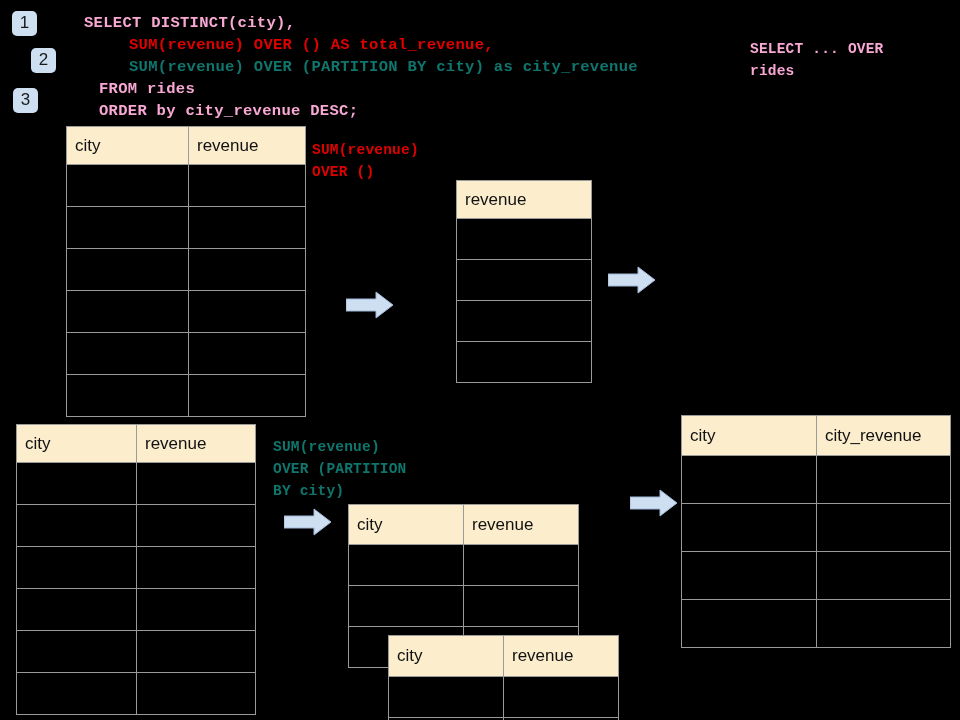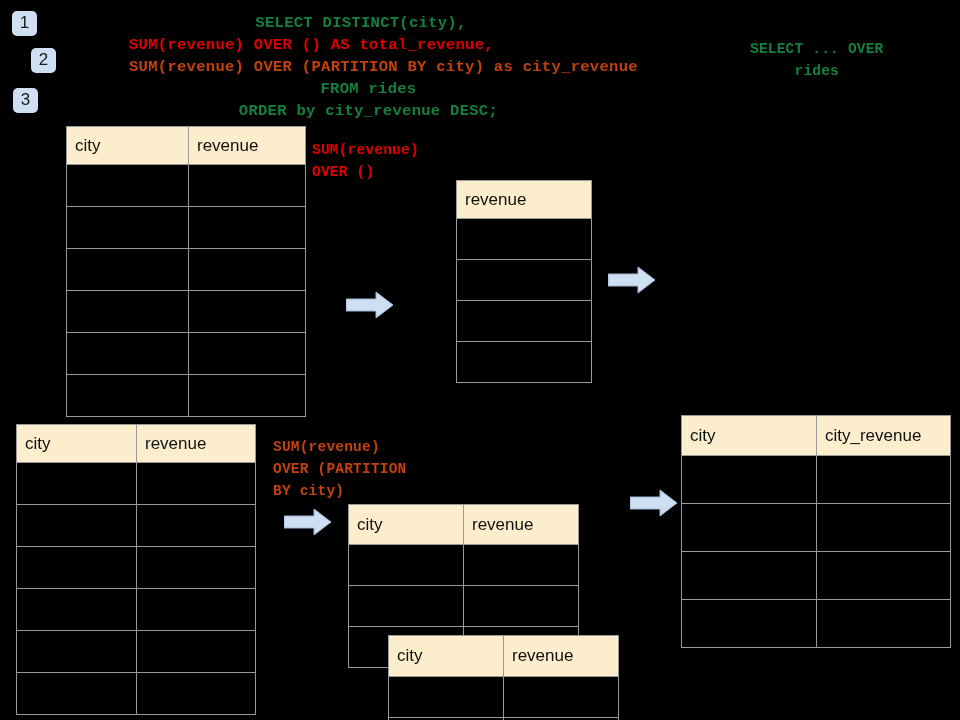--- a/index.html
+++ b/index.html
@@ -33,23 +33,23 @@
   
   .code {
     position: absolute;
     font-family: "Liberation Mono", monospace;
     font-size: 15.5px;
     line-height: 22px;
     white-space: pre;
     font-weight: bold;
     letter-spacing: 0.3px;
   }
-  .c-purple { color: #15803d; text-align: center; }
+  .c-purple { color: #f9a8d4; }
   .c-red    { color: #e00000; }
-  .c-green  { color: #c2410c; }
+  .c-green  { color: #0f766e; }
 
   
   .annot {
     position: absolute;
     font-family: "Liberation Mono", monospace;
     font-size: 14.5px;
     line-height: 22px;
     white-space: pre;
     font-weight: bold;
     letter-spacing: 0.2px;

